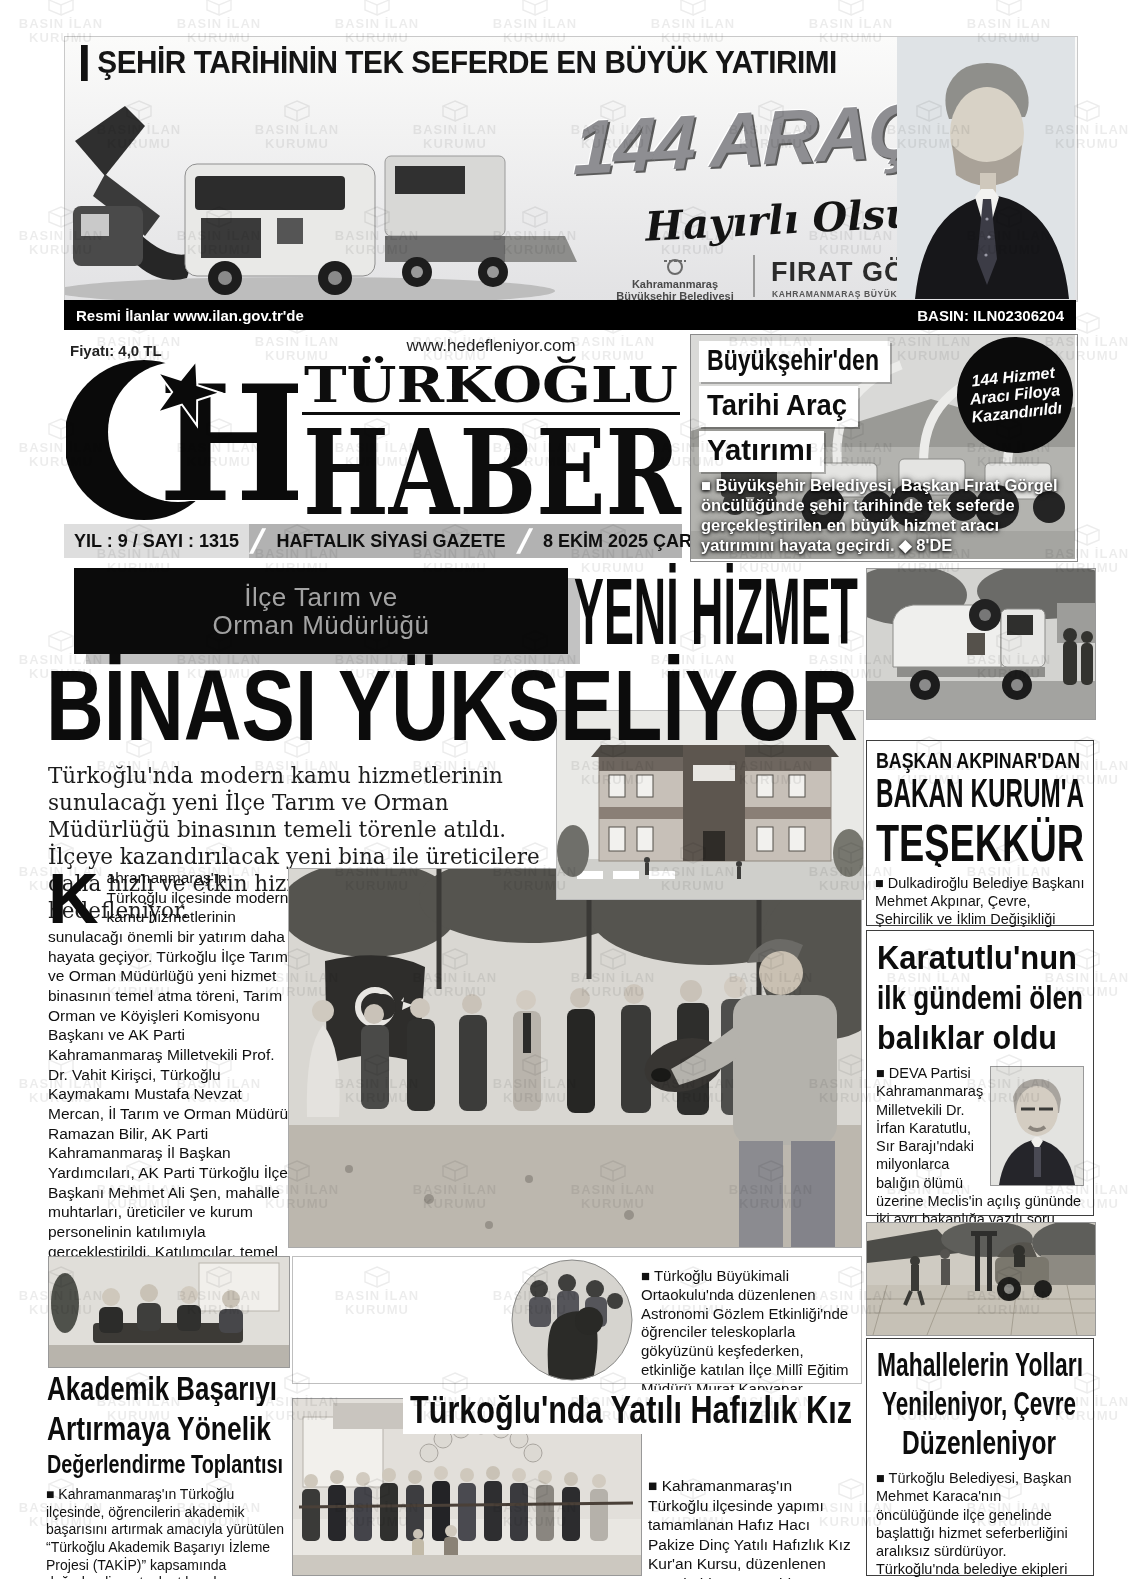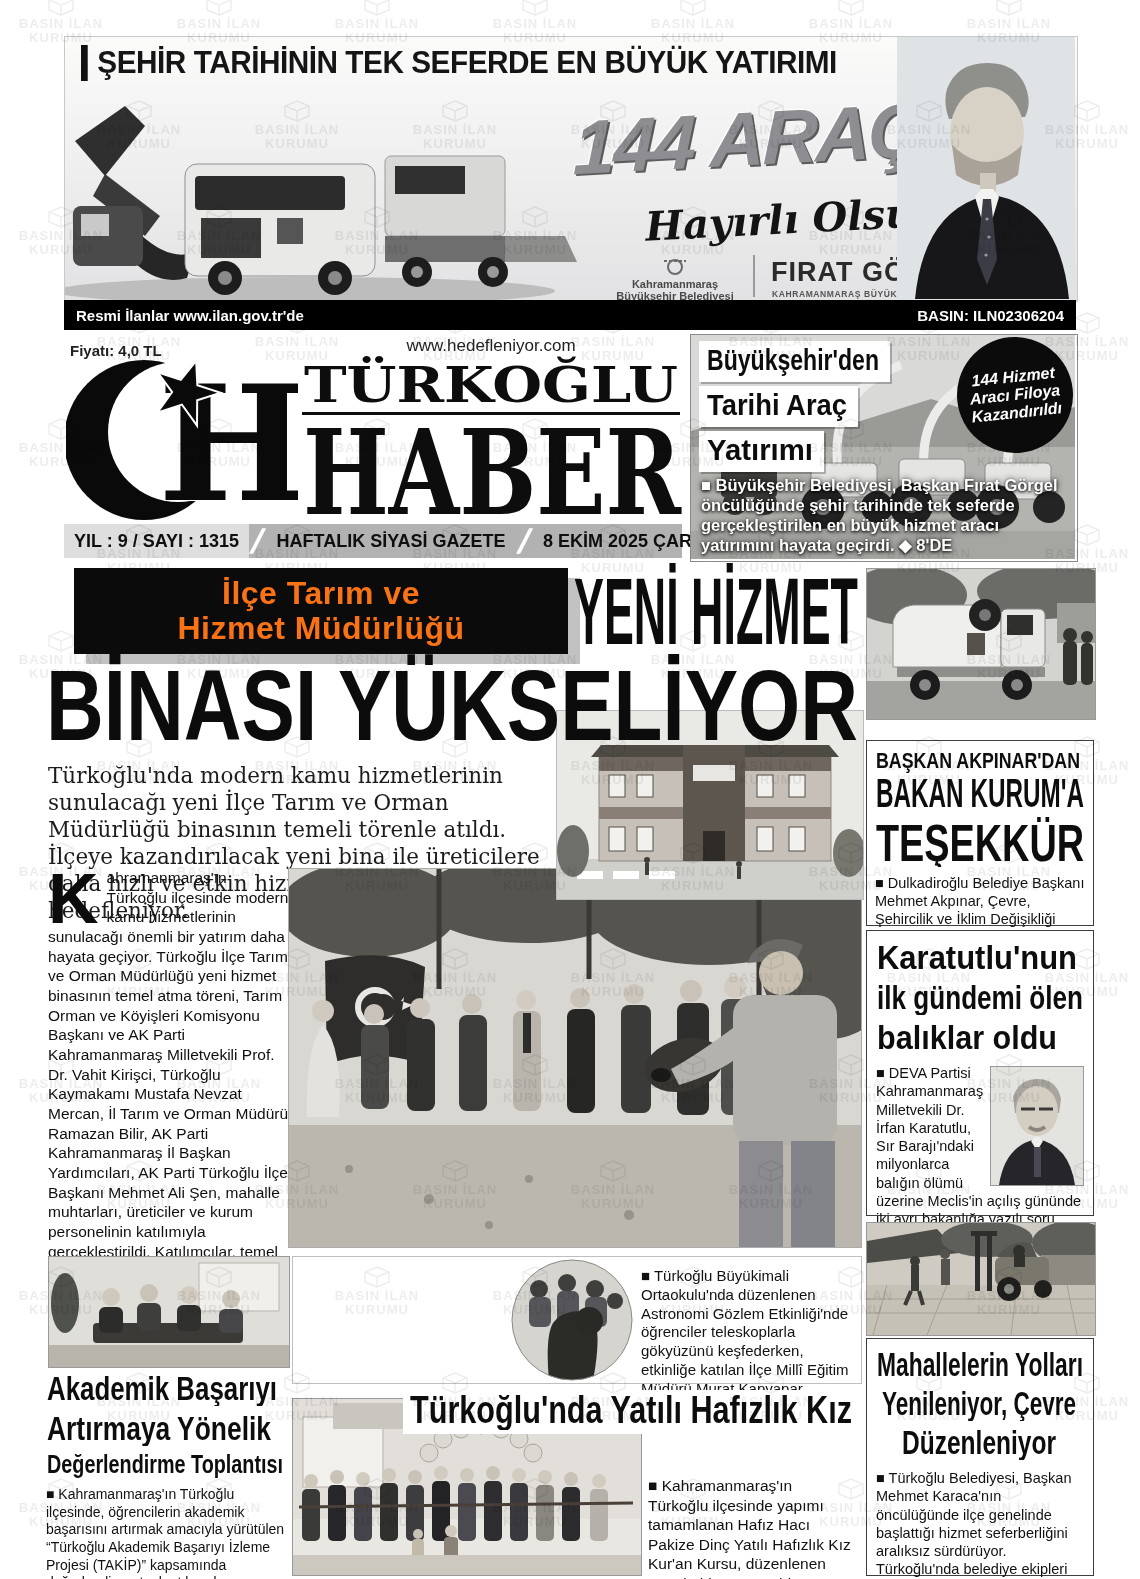--- a/index.html
+++ b/index.html
@@ -58,21 +58,21 @@
   #topright .chip text{font-weight:900;fill:#0d0d0d;}
   #tr-badge{position:absolute;right:4px;top:2px;width:116px;height:116px;border-radius:50%;background:#0b0b0b;
             color:#fff;display:flex;flex-direction:column;align-items:center;justify-content:center;z-index:4;
             font-style:italic;font-weight:800;font-size:16px;line-height:1.12;transform:rotate(-6deg);text-align:center;}
   #tr-body{position:absolute;left:10px;right:8px;bottom:6px;z-index:3;color:#fff;font-weight:700;font-size:16.5px;
            line-height:1.22;text-shadow:0 1px 3px #000,0 0 6px rgba(0,0,0,.8);margin-top:40px;}
 
   
   #kicker{left:74px;top:568px;width:494px;height:86px;background:#0b0b0b;z-index:3;
           box-shadow:12px 10px 0 #c2c2c2;display:flex;flex-direction:column;align-items:center;justify-content:center;}
-  #kicker div{color:#f97316;font-weight:700;font-size:32px;line-height:1.08;letter-spacing:.5px;}
+  #kicker div{color:#a3a3a3;font-weight:400;font-size:26px;line-height:1.08;letter-spacing:.5px;}
   #hl1{left:572px;top:560px;z-index:3;}
   #hl1 text,#hl2 text{font-family:"Liberation Sans",sans-serif;font-weight:900;fill:#0c0c0c;}
   #hl2{left:44px;top:650px;z-index:3;}
   #lead{left:48px;top:762px;width:518px;font-family:"DejaVu Serif",serif;font-size:21.5px;line-height:1.26;color:#1c1c1c;}
   #render{left:556px;top:710px;z-index:2;border:1px solid #bbb;}
   #main-body{left:48px;top:868px;width:242px;font-size:15.5px;line-height:1.27;color:#0f0f0f;}
   #main-body .dropcap{float:left;font-size:70px;line-height:.78;font-weight:800;padding:4px 8px 0 0;color:#0c0c0c;}
   #main-photo{left:288px;top:868px;z-index:1;border:1px solid #aaa;}
 
   
@@ -254,21 +254,21 @@
     <div id="tr-badge">
       <span>144 Hizmet</span>
       <span>Aracı Filoya</span>
       <span>Kazandırıldı</span>
     </div>
     <div id="tr-body">■ Büyükşehir Belediyesi, Başkan Fırat Görgel öncülüğünde şehir tarihinde tek seferde gerçekleştirilen en büyük hizmet aracı yatırımını hayata geçirdi. ◆ 8'DE</div>
   </div>
 
   <div class="abs" id="kicker">
     <div>İlçe Tarım ve</div>
-    <div>Hizmet Müdürlüğü</div>
+    <div>Orman Müdürlüğü</div>
   </div>
   <svg class="abs" id="hl1" width="290" height="94" viewBox="0 0 290 94">
     <text x="2" y="84" font-size="94" textLength="284" lengthAdjust="spacingAndGlyphs">YENİ HİZMET</text>
   </svg>
   <svg class="abs" id="hl2" width="818" height="102" viewBox="0 0 818 102">
     <text x="2" y="90" font-size="100" textLength="812" lengthAdjust="spacingAndGlyphs">BİNASI YÜKSELİYOR</text>
   </svg>
   <div class="abs" id="lead">Türkoğlu'nda modern kamu hizmetlerinin sunulacağı yeni İlçe Tarım ve Orman Müdürlüğü binasının temeli törenle atıldı. İlçeye kazandırılacak yeni bina ile üreticilere daha hızlı ve etkin hizmet verilmesi hedefleniyor.</div>
 
   <svg class="abs" id="render" width="306" height="188" viewBox="0 0 306 188">

